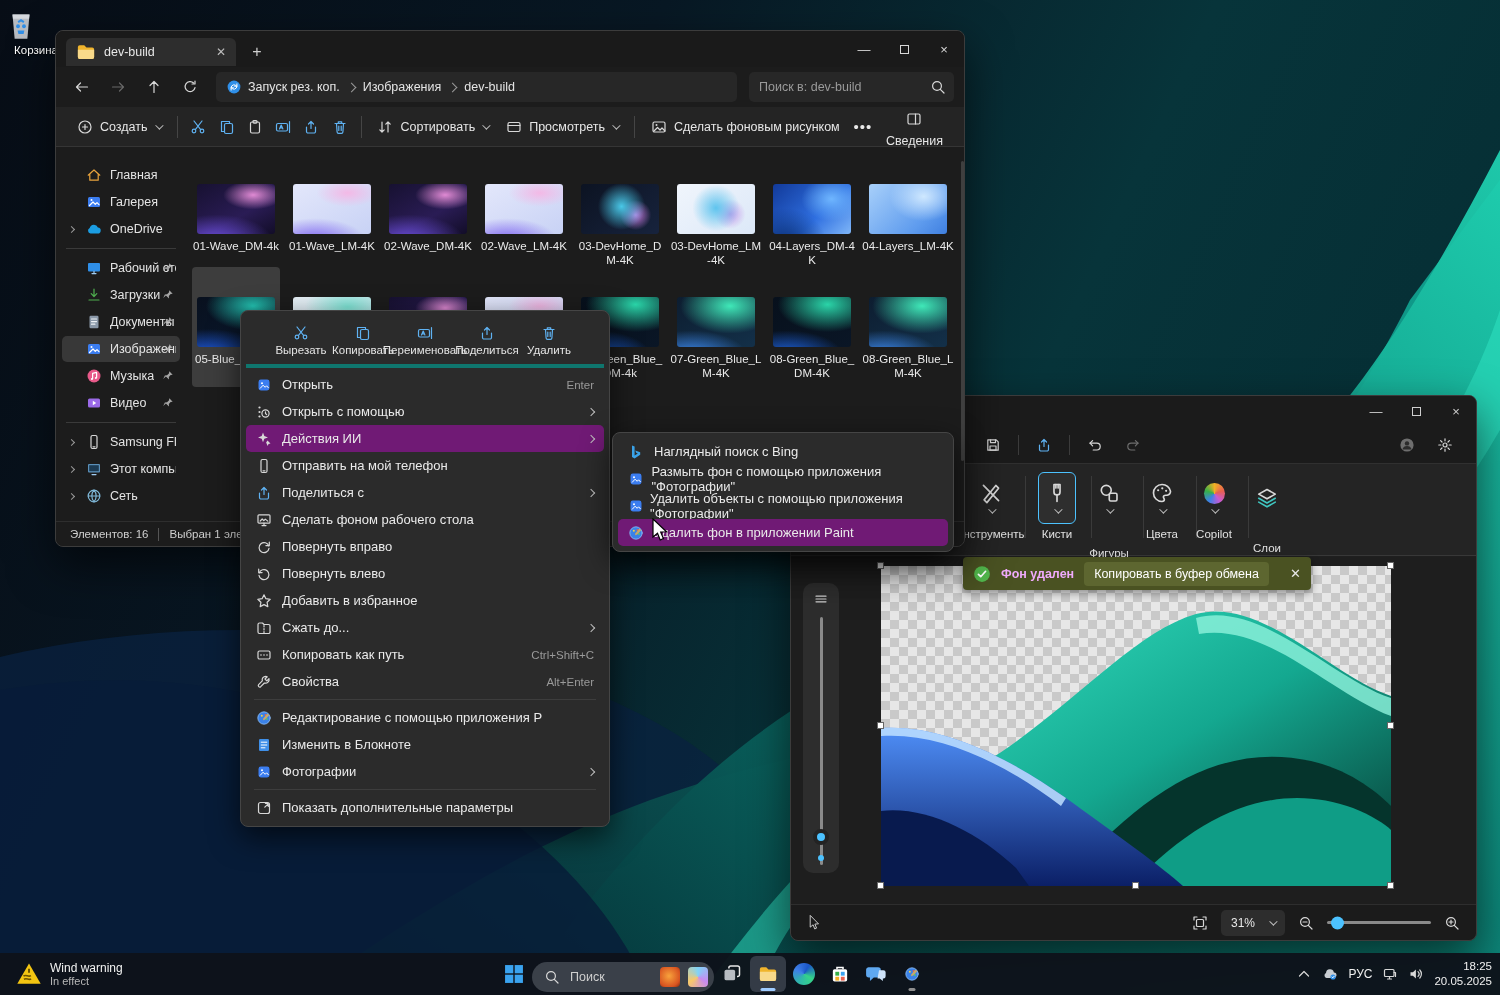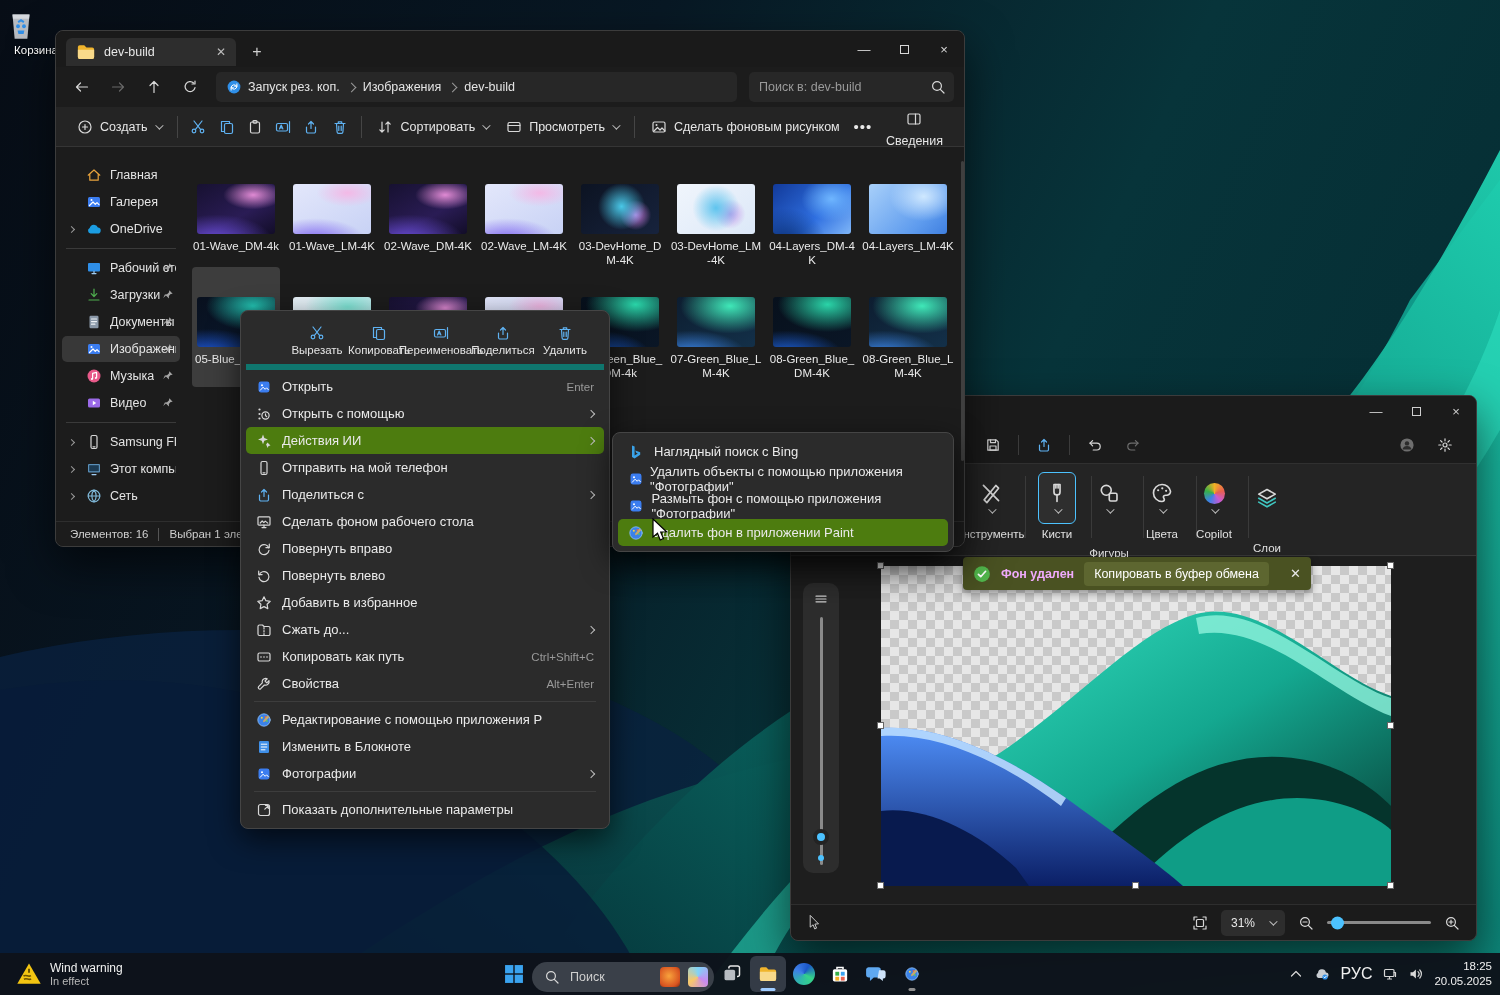--- a/index.html
+++ b/index.html
@@ -60,25 +60,25 @@
   .a-dlm{background:radial-gradient(55% 85% at 50% 48%,#5fc4ee 0%,rgba(0,0,0,0) 55%),radial-gradient(40% 60% at 68% 60%,#c39bea 0%,rgba(0,0,0,0) 50%),linear-gradient(140deg,#f0f5fc,#dce8f8);}
   .a-ldm{background:radial-gradient(90% 120% at 15% 120%,#0a2f74 0%,rgba(0,0,0,0) 60%),radial-gradient(70% 80% at 75% 30%,#6fb6ff 0%,rgba(0,0,0,0) 55%),linear-gradient(135deg,#123a9a,#2f6fe0 60%,#7fb6f8);}
   .a-llm{background:radial-gradient(80% 90% at 70% 25%,#cfe8ff 0%,rgba(0,0,0,0) 55%),linear-gradient(135deg,#a8d0fa,#5f9cee 70%,#3f7fe0);}
   .a-bdm{background:radial-gradient(110% 90% at 72% 18%,#23c3b2 0%,rgba(0,0,0,0) 55%),radial-gradient(120% 85% at 15% 115%,#1e5ae0 0%,rgba(0,0,0,0) 60%),linear-gradient(150deg,#08101e,#0b1a30);}
   .a-blm{background:radial-gradient(100% 80% at 70% 20%,#7fe8d8 0%,rgba(0,0,0,0) 55%),radial-gradient(110% 85% at 18% 115%,#5f9af0 0%,rgba(0,0,0,0) 60%),linear-gradient(150deg,#e8f2f8,#cfe4f2);}
   .a-gdm{background:radial-gradient(110% 95% at 70% 15%,#2ad4a8 0%,rgba(0,0,0,0) 58%),radial-gradient(120% 85% at 18% 118%,#1e66e8 0%,rgba(0,0,0,0) 60%),linear-gradient(150deg,#07101c,#0a1626);}
   .a-glm{background:radial-gradient(110% 95% at 68% 18%,#3fe8b8 0%,rgba(0,0,0,0) 58%),radial-gradient(120% 85% at 18% 118%,#3f8ef8 0%,rgba(0,0,0,0) 60%),linear-gradient(150deg,#0d1d30,#133049);}
 
   
   .menu{position:absolute;background:#2b2b2b;border:1px solid #454545;border-radius:8px;box-shadow:0 10px 30px rgba(0,0,0,.65);z-index:40;padding:5px;}
-  .qrow{display:flex;justify-content:flex-end;padding:6px 8px 4px;border-bottom:6px solid #0f766e;margin-bottom:3px;}
+  .qrow{display:flex;justify-content:center;padding:6px 8px 4px;border-bottom:4px solid #0f766e;margin-bottom:3px;}
   .qa{width:62px;display:flex;flex-direction:column;align-items:center;gap:3px;border-radius:5px;padding:3px 0;}
   .qa .ql{font-size:11.5px;color:#e4e4e4;text-align:center;line-height:1.15;}
   .mi{display:flex;align-items:center;height:27px;padding:0 10px 0 10px;border-radius:5px;font-size:13px;color:#eaeaea;position:relative;}
-  .mi.hl{background:#4d7c0f;}
+  .mi.hl{background:#701a75;}
   .mi .mico{width:26px;display:flex;justify-content:flex-start;}
   .mi .sc{margin-left:auto;color:#9a9a9a;font-size:11.5px;}
   .mi .arr{margin-left:auto;width:6px;height:6px;border-right:1.3px solid #bdbdbd;border-bottom:1.3px solid #bdbdbd;transform:rotate(-45deg);}
   .mdiv{height:1px;background:#3d3d3d;margin:4px 8px;}
 
   
   .ptitle{height:30px;display:flex;justify-content:flex-end;background:#1b1b1b;}
   .ptitle span{width:40px;display:flex;align-items:center;justify-content:center;color:#cfcfcf;font-size:13px;}
   .ptitle .sq{width:9px;height:9px;border:1px solid #cfcfcf;display:block;}
   .ptoolbar{height:38px;display:flex;align-items:center;gap:4px;background:#1b1b1b;padding:0 14px 0 185px;border-bottom:1px solid #303030;}
@@ -116,21 +116,21 @@
   .tbcenter{position:absolute;left:496px;display:flex;align-items:flex-end;gap:0;}
   .tbico{width:36px;height:36px;display:flex;align-items:center;justify-content:center;border-radius:6px;position:relative;}
   .tbico.active{background:#343b46;}
   .tbico.active::after{content:"";position:absolute;bottom:1px;left:50%;transform:translateX(-50%);width:15px;height:3px;border-radius:2px;background:#9ecbff;}
   .tbico.running::after{content:"";position:absolute;bottom:1px;left:50%;transform:translateX(-50%);width:7px;height:3px;border-radius:2px;background:#8f8f8f;}
   .tbsearch{display:flex;align-items:center;gap:8px;width:182px;height:30px;background:#3a4049;border-radius:15px;padding:0 6px 0 12px;}
   .tbsearch input{flex:1;min-width:0;background:transparent;border:none;outline:none;color:#e4e4e4;font-size:12.5px;font-family:inherit;}
   .tbsearch input::placeholder{color:#cfcfcf;}
   .minipic{width:20px;height:20px;border-radius:4px;}
   .tray{position:absolute;right:8px;display:flex;align-items:center;gap:10px;}
-  .tray .lang{font-size:16px;color:#f0f0f0;}
+  .tray .lang{font-size:12px;color:#f0f0f0;}
   .clock{text-align:right;font-size:11.5px;color:#f0f0f0;line-height:1.3;}
 
   
   .deskicon{position:absolute;left:4px;top:8px;width:64px;text-align:center;z-index:2;}
   .deskicon .cap{margin-top:2px;font-size:11.5px;color:#fff;text-shadow:0 1px 2px #000;}
   .cursor{position:absolute;z-index:80;}
 </style>
 </head>
 <body>
 
@@ -995,31 +995,31 @@
         <span>Наглядный поиск с Bing</span>
       </div>
       <div class="mi">
         <span class="mico">
           <svg width="16" height="16" viewBox="0 0 16 16" fill="none" stroke="#d8d8d8" stroke-width="1.2" stroke-linecap="round" stroke-linejoin="round">
             <rect x="2.5" y="2.5" width="11" height="11" rx="2.4" fill="#3b7df0" stroke="none"></rect>
             <circle cx="6" cy="6.2" r="1" fill="#fff" stroke="none"></circle>
             <path d="M4.3 11.2l2.8-3 2 2.1 1.5-1.5 1.8 2" stroke="#fff" stroke-width="1" fill="none"></path>
           </svg>
         </span>
-        <span>Удалить объекты с помощью приложения "Фотографии"</span>
+        <span>Размыть фон с помощью приложения "Фотографии"</span>
       </div>
       <div class="mi">
         <span class="mico">
           <svg width="16" height="16" viewBox="0 0 16 16" fill="none" stroke="#d8d8d8" stroke-width="1.2" stroke-linecap="round" stroke-linejoin="round">
             <rect x="2.5" y="2.5" width="11" height="11" rx="2.4" fill="#3b7df0" stroke="none"></rect>
             <circle cx="6" cy="6.2" r="1" fill="#fff" stroke="none"></circle>
             <path d="M4.3 11.2l2.8-3 2 2.1 1.5-1.5 1.8 2" stroke="#fff" stroke-width="1" fill="none"></path>
           </svg>
         </span>
-        <span>Размыть фон с помощью приложения "Фотографии"</span>
+        <span>Удалить объекты с помощью приложения "Фотографии"</span>
       </div>
       <div class="mi hl">
         <span class="mico">
           <svg width="16" height="16" viewBox="0 0 16 16" fill="none" stroke="#d8d8d8" stroke-width="1.2" stroke-linecap="round" stroke-linejoin="round">
             <circle cx="8" cy="8" r="6.2" fill="#3b82e8" stroke="none"></circle>
             <circle cx="8" cy="8" r="6.2" fill="none" stroke="#8fc0f5" stroke-width=".8"></circle>
             <circle cx="5.8" cy="5.8" r="1" fill="#f5d33f" stroke="none"></circle>
             <circle cx="9.6" cy="5" r="1" fill="#e8604f" stroke="none"></circle>
             <circle cx="10.8" cy="9" r="1" fill="#55c86a" stroke="none"></circle>
             <path d="M11.5 3.5l1.8 1.8-4.5 4.5-1.8.4.4-1.9z" fill="#c8a86a" stroke="none"></path>

